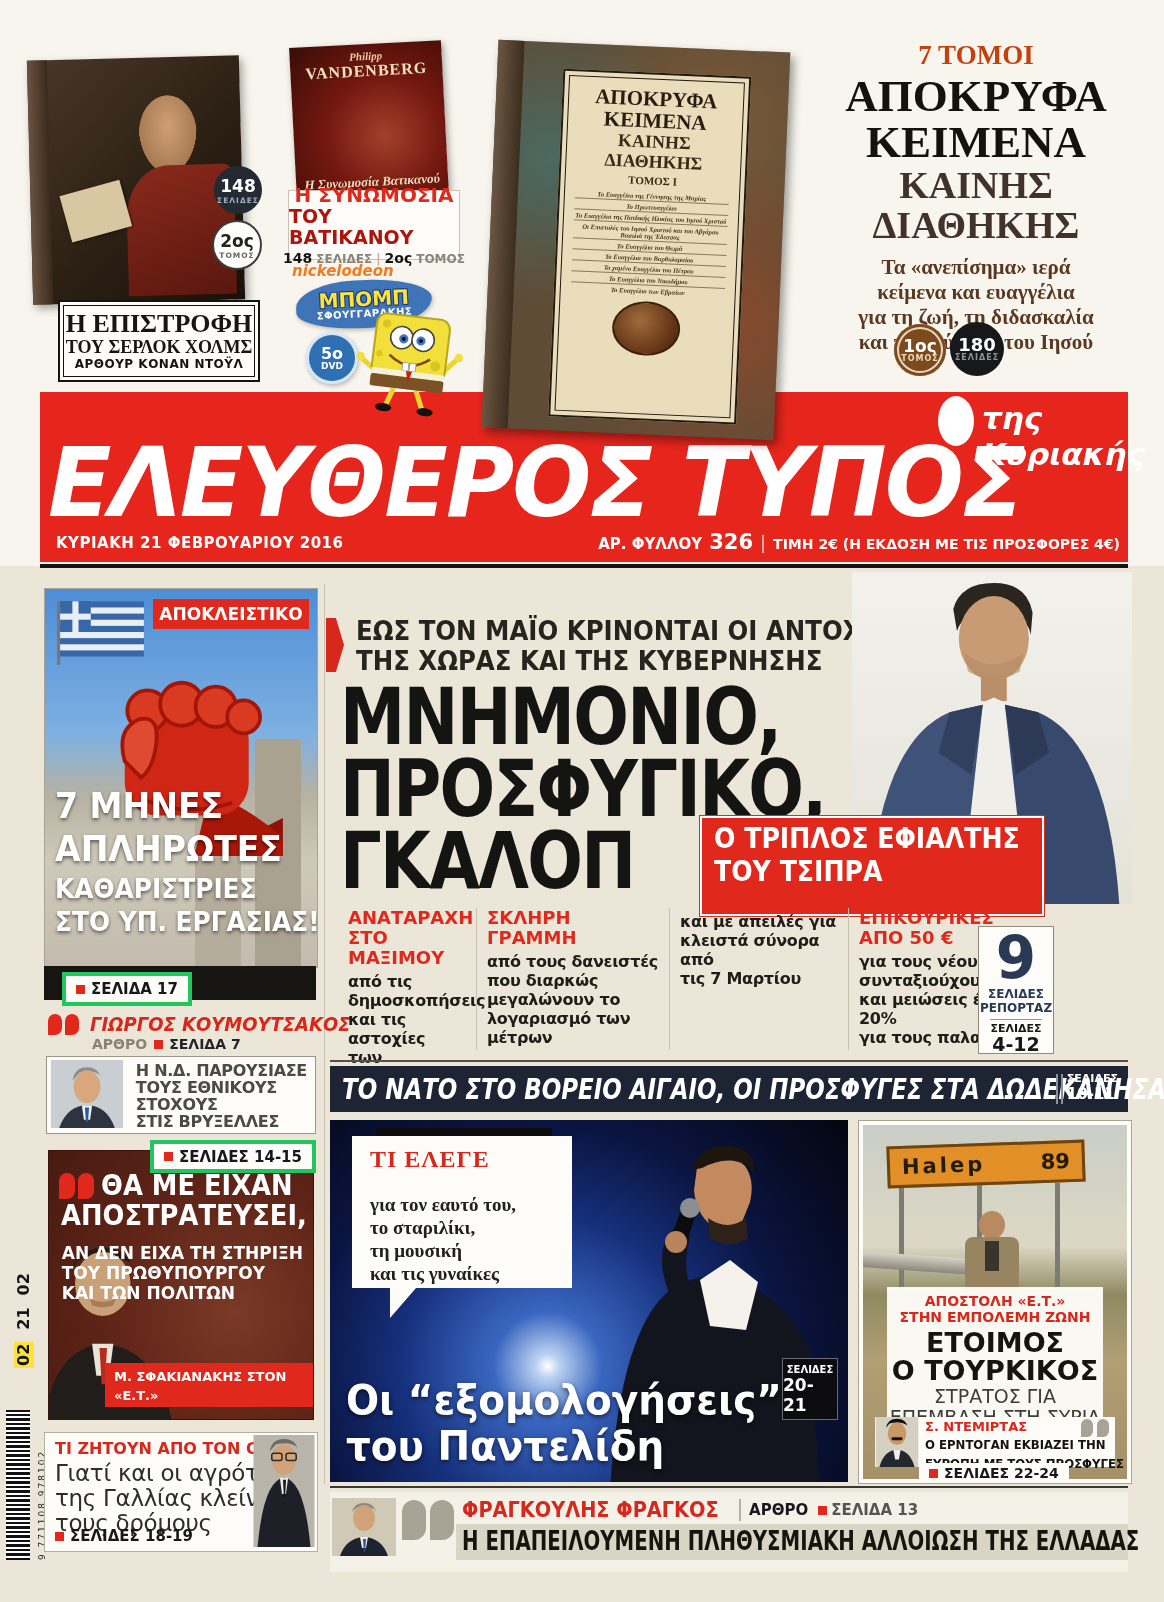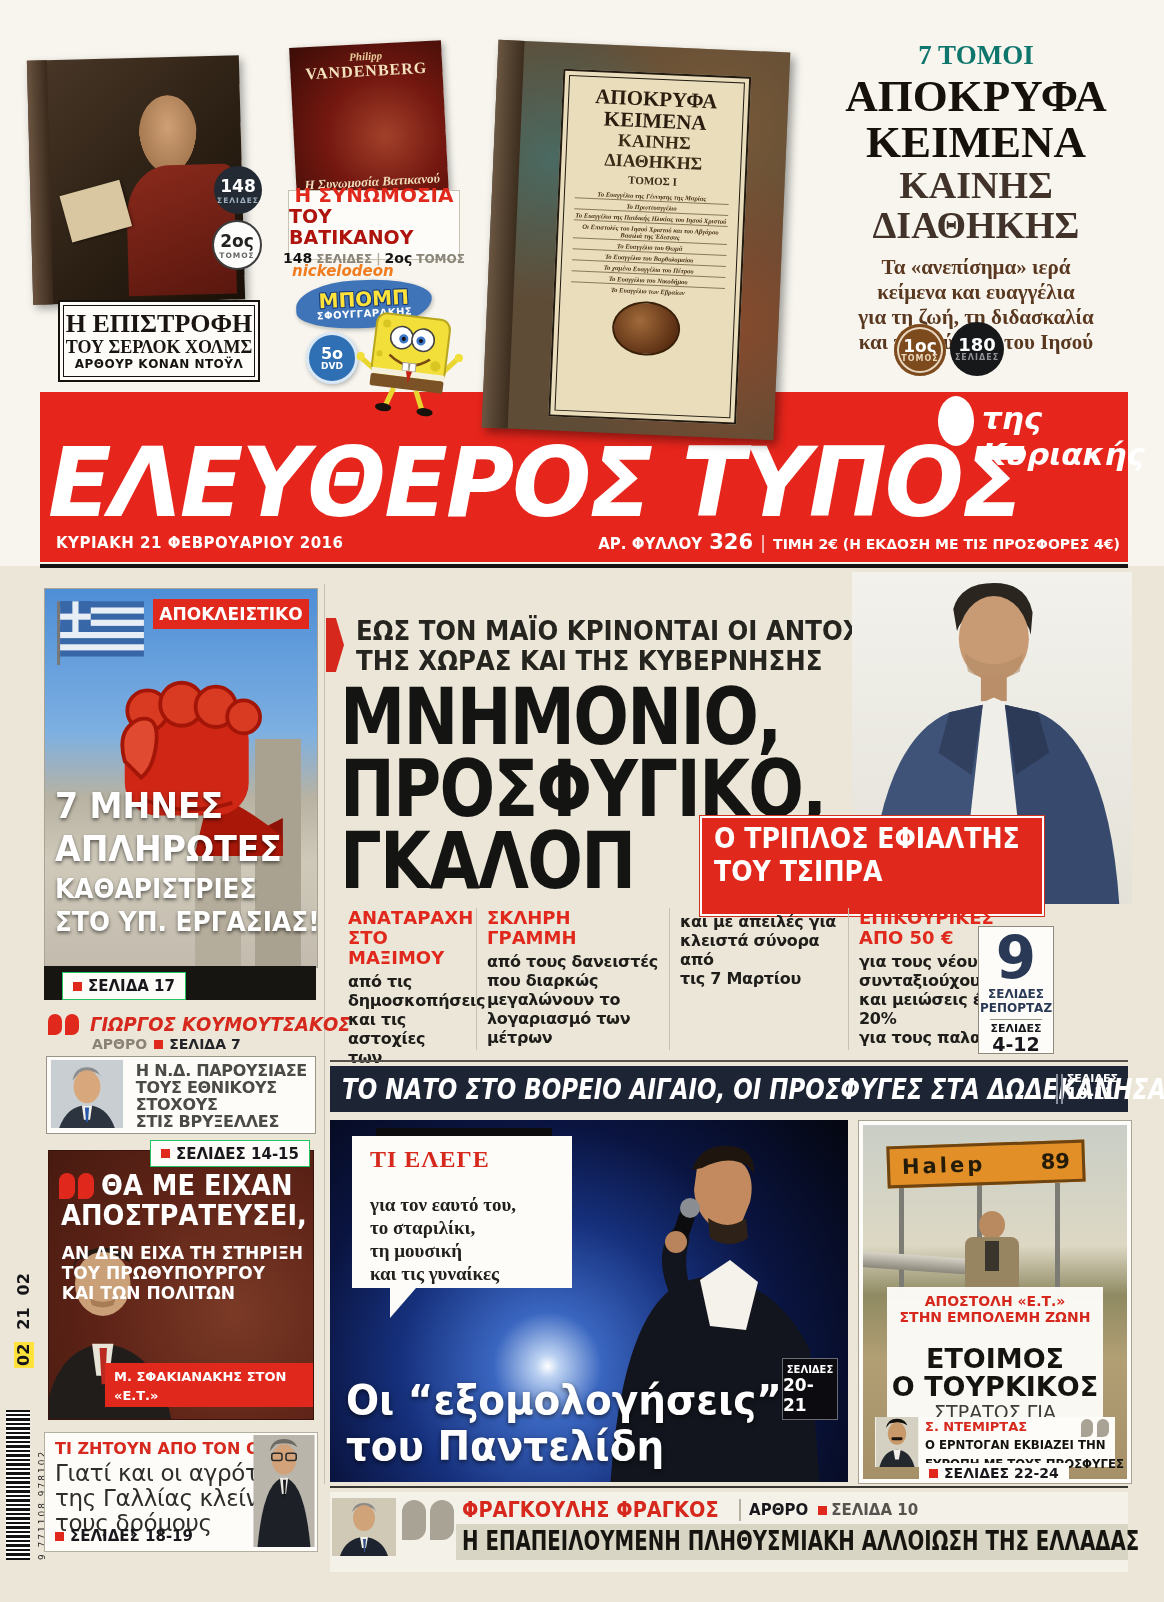--- a/index.html
+++ b/index.html
@@ -8,21 +8,21 @@
     --sans:"DejaVu Sans","Liberation Sans",sans-serif;
     --serif:"Liberation Serif","DejaVu Serif",serif;
   }
   html,body{margin:0;padding:0}
   body{width:1164px;height:1602px;overflow:hidden;background:#f7f5ee;font-family:var(--sans)}
   .page{position:relative;width:1164px;height:1602px}
   .abs{position:absolute}
   .cond{display:inline-block;transform-origin:left top;white-space:nowrap}
   .pre{white-space:pre-line}
   .sqs{display:inline-block;width:9px;height:9px;background:var(--red);margin-right:6px}
-  .pagebox{background:#fdfcf8;border:1px solid #22c55e;display:flex;align-items:center;padding:0 10px;font:800 15px var(--sans);color:#17171c}
+  .pagebox{background:#fdfcf8;border:4px solid #22c55e;display:flex;align-items:center;padding:0 10px;font:800 15px var(--sans);color:#17171c}
   .qm{display:inline-block;width:14px;height:21px;background:var(--red);border-radius:7px 7px 7px 0;margin-right:3px}
   .qmg{display:inline-block;width:20px;height:30px;background:#a8a394;border-radius:10px 10px 10px 0;margin-right:4px}
   .circle{border-radius:50%;display:flex;flex-direction:column;align-items:center;justify-content:center;text-align:center}
   svg{display:block}
 </style>
 </head>
 <body>
 
 <div class="page">
 
@@ -122,21 +122,21 @@
           <span style="display:block;font:italic 600 6.6px var(--serif);color:#4a3318;border-bottom:.5px solid #8a7a56;padding:1.5px 0">Το χαμένο Ευαγγέλιο του Πέτρου</span>
           <span style="display:block;font:italic 600 6.6px var(--serif);color:#4a3318;border-bottom:.5px solid #8a7a56;padding:1.5px 0">Το Ευαγγέλιο του Νικοδήμου</span>
           <span style="display:block;font:italic 600 6.6px var(--serif);color:#4a3318;padding:1.5px 0">Το Ευαγγέλιο των Εβραίων</span>
         </div>
         <div style="margin-top:6px;width:64px;height:50px;border-radius:50%;background:radial-gradient(circle at 40% 35%,#a06a3a,#5a2e12 75%);border:2px solid #3a2008"></div>
       </div>
     </div>
   </div>
 
   <div class="abs" style="left:800px;top:40px;width:352px;text-align:center">
-    <div style="font:700 27px var(--serif);color:#0f766e">7 ΤΟΜΟΙ</div>
+    <div style="font:700 27px var(--serif);color:#c2410c">7 ΤΟΜΟΙ</div>
     <div style="font:800 45px var(--serif);color:#17110b;line-height:46px;margin-top:2px">ΑΠΟΚΡΥΦΑ</div>
     <div style="font:800 45px var(--serif);color:#17110b;line-height:46px">ΚΕΙΜΕΝΑ</div>
     <div style="font:600 38px var(--serif);color:#41332a;line-height:40px">ΚΑΙΝΗΣ</div>
     <div style="font:600 38px var(--serif);color:#41332a;line-height:40px">ΔΙΑΘΗΚΗΣ</div>
     <div class="pre" style="font:700 21px var(--serif);color:#5a3820;line-height:25px;margin-top:10px">Τα «ανεπίσημα» ιερά
 κείμενα και ευαγγέλια
 για τη ζωή, τη διδασκαλία
 και τα θαύματα του Ιησού</div>
   </div>
   <div class="abs circle" style="left:894px;top:324px;width:52px;height:52px;background:#7c4a1d;box-shadow:inset 0 0 0 3px #7c4a1d,inset 0 0 0 5px #e8d8c0">
@@ -403,21 +403,21 @@
       </div>
       <div style="position:absolute;left:-6px;top:130px;width:120px;height:16px;background:linear-gradient(180deg,#d8d4c8,#8a867a);border-radius:8px;transform:rotate(4deg)"></div>
       <div style="position:absolute;left:116px;top:86px;width:26px;height:28px;border-radius:50%;background:#b98a60"></div>
       <div style="position:absolute;left:102px;top:112px;width:54px;height:62px;border-radius:8px 8px 0 0;background:#968560">
         <div style="position:absolute;left:20px;top:4px;width:14px;height:30px;background:#3a352c"></div>
       </div>
 
       <div style="position:absolute;left:24px;top:162px;width:216px;height:148px;background:rgba(253,252,248,.96);text-align:center;padding-top:6px;box-sizing:border-box">
         <div style="font:800 14px var(--sans);color:#d6281c;line-height:16px">ΑΠΟΣΤΟΛΗ «Ε.Τ.»</div>
         <div style="font:800 14px var(--sans);color:#d6281c;line-height:16px">ΣΤΗΝ ΕΜΠΟΛΕΜΗ ΖΩΝΗ</div>
-        <div style="font:900 27px var(--sans);color:#15140f;line-height:28px;margin-top:20px">ΕΤΟΙΜΟΣ</div>
+        <div style="font:900 27px var(--sans);color:#15140f;line-height:28px;margin-top:4px">ΕΤΟΙΜΟΣ</div>
         <div style="font:900 27px var(--sans);color:#15140f;line-height:28px">Ο ΤΟΥΡΚΙΚΟΣ</div>
         <div class="pre" style="font:500 19px var(--sans);color:#3d3c37;line-height:21px;margin-top:1px">ΣΤΡΑΤΟΣ ΓΙΑ
 ΕΠΕΜΒΑΣΗ ΣΤΗ ΣΥΡΙΑ</div>
       </div>
 
       <div style="position:absolute;left:12px;top:292px;width:240px;height:50px;background:#fdfcf8;display:flex">
         <svg viewBox="0 0 46 54" style="width:44px;height:50px;flex:none">
           <rect width="46" height="54" fill="#d4d0c2"></rect>
           <path d="M11 12 Q13 2 23 2 Q33 2 35 12 L34 9 Q28 4 15 7 Z" fill="#14100c"></path>
           <ellipse cx="23" cy="18" rx="10" ry="12" fill="#c89868"></ellipse>
@@ -448,19 +448,19 @@
       <path d="M8 58 Q14 40 32 39 Q50 40 56 58 Z" fill="#1d2430"></path>
       <path d="M28 39 L36 39 L34 50 L30 50 Z" fill="#f0eee6"></path>
       <path d="M31 41 L34 41 L33 54 L32 54 Z" fill="#35508a"></path>
     </svg>
     <span style="position:absolute;left:72px;top:8px"><span class="qmg" style="width:24px;height:40px;border-radius:12px 12px 12px 0"></span><span class="qmg" style="width:24px;height:40px;border-radius:12px 12px 12px 0"></span></span>
     <div style="position:absolute;left:132px;top:6px;display:flex;align-items:center;gap:10px">
       <span class="cond" style="font:800 21px var(--sans);color:#d6281c;transform:scaleX(.92)">ΦΡΑΓΚΟΥΛΗΣ ΦΡΑΓΚΟΣ</span>
       <span style="width:2px;height:22px;background:#b5b0a2;margin-left:-12px"></span>
       <span style="font:800 15px var(--sans);color:#17171c;margin-left:-2px">ΑΡΘΡΟ</span>
       <span class="sqs" style="margin-right:0"></span>
-      <span style="font:600 15px var(--sans);color:#55544e;margin-left:-6px">ΣΕΛΙΔΑ 10</span>
+      <span style="font:600 15px var(--sans);color:#55544e;margin-left:-6px">ΣΕΛΙΔΑ 13</span>
     </div>
     <div style="position:absolute;left:126px;top:32px;width:672px;height:36px;background:#d9d5c5"></div>
     <span class="abs cond" style="left:132px;top:34px;font:900 26px var(--sans);color:#15140f;transform:scaleX(.76)">Η ΕΠΑΠΕΙΛΟΥΜΕΝΗ ΠΛΗΘΥΣΜΙΑΚΗ ΑΛΛΟΙΩΣΗ ΤΗΣ ΕΛΛΑΔΑΣ</span>
   </div>
 
 </div>
 
 </body></html>

